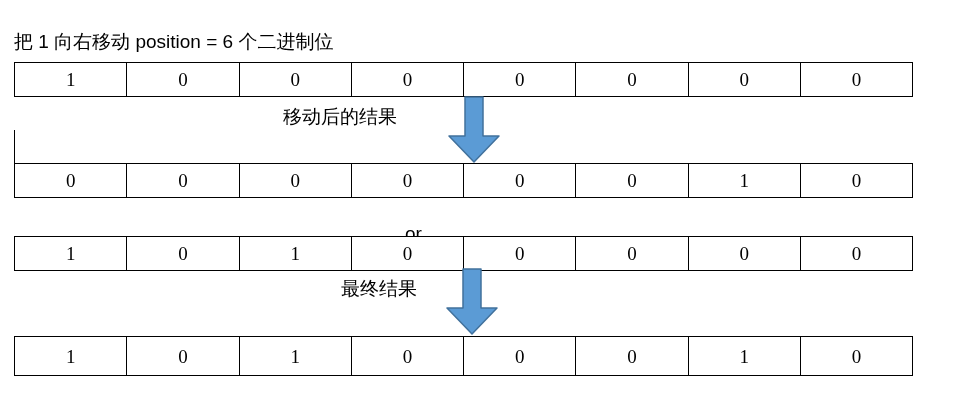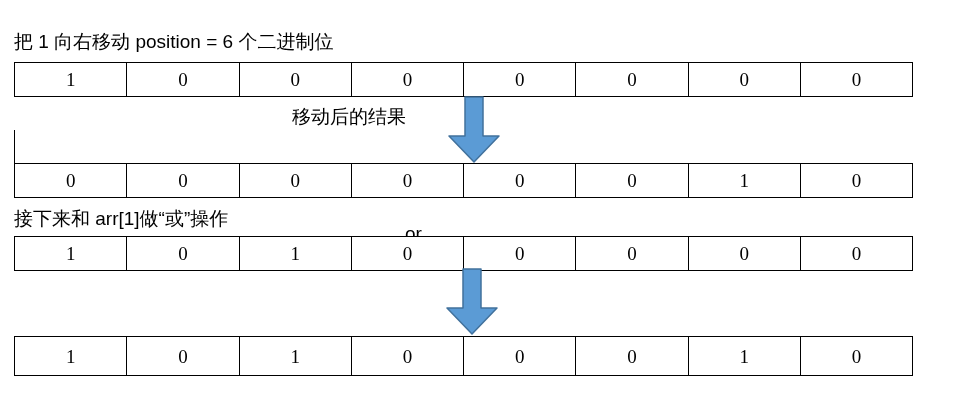--- a/index.html
+++ b/index.html
@@ -32,21 +32,21 @@
     line-height: 24px;
     white-space: nowrap;
     color: #000000;
   }
 
   .caption-heading {
     left: 14px;
     top: 30px;
   }
   .caption-after-shift {
-    left: 292px;
+    left: 283px;
     top: 105px;
     text-align: center;
   }
   .caption-or-line {
     left: 14px;
     top: 207px;
   }
   .caption-or-label {
     left: 405px;
     top: 222px;
@@ -140,34 +140,34 @@
     <div class="bit-cell">0</div>
     <div class="bit-cell">0</div>
     <div class="bit-cell">0</div>
     <div class="bit-cell">0</div>
     <div class="bit-cell">0</div>
     <div class="bit-cell">0</div>
     <div class="bit-cell">1</div>
     <div class="bit-cell">0</div>
   </div>
 
-  <div class="caption caption-or-line">接下来和 arr[1]做“或”操作</div>
   <div class="caption caption-or-label">or</div>
 
   <div class="bit-row row-operand">
     <div class="bit-cell">1</div>
     <div class="bit-cell">0</div>
     <div class="bit-cell">1</div>
     <div class="bit-cell">0</div>
     <div class="bit-cell">0</div>
     <div class="bit-cell">0</div>
     <div class="bit-cell">0</div>
     <div class="bit-cell">0</div>
   </div>
 
+  <div class="caption caption-final">最终结果</div>
 
   <div class="arrow arrow-final">
     <svg viewBox="0 0 52 68" preserveAspectRatio="none">
       <polygon points="17,1 35,1 35,40 51,40 26,66 1,40 17,40" fill="#5B9BD5" stroke="#41719C" stroke-width="1.5" stroke-linejoin="round"></polygon>
     </svg>
   </div>
 
   <div class="bit-row row-result">
     <div class="bit-cell">1</div>
     <div class="bit-cell">0</div>

